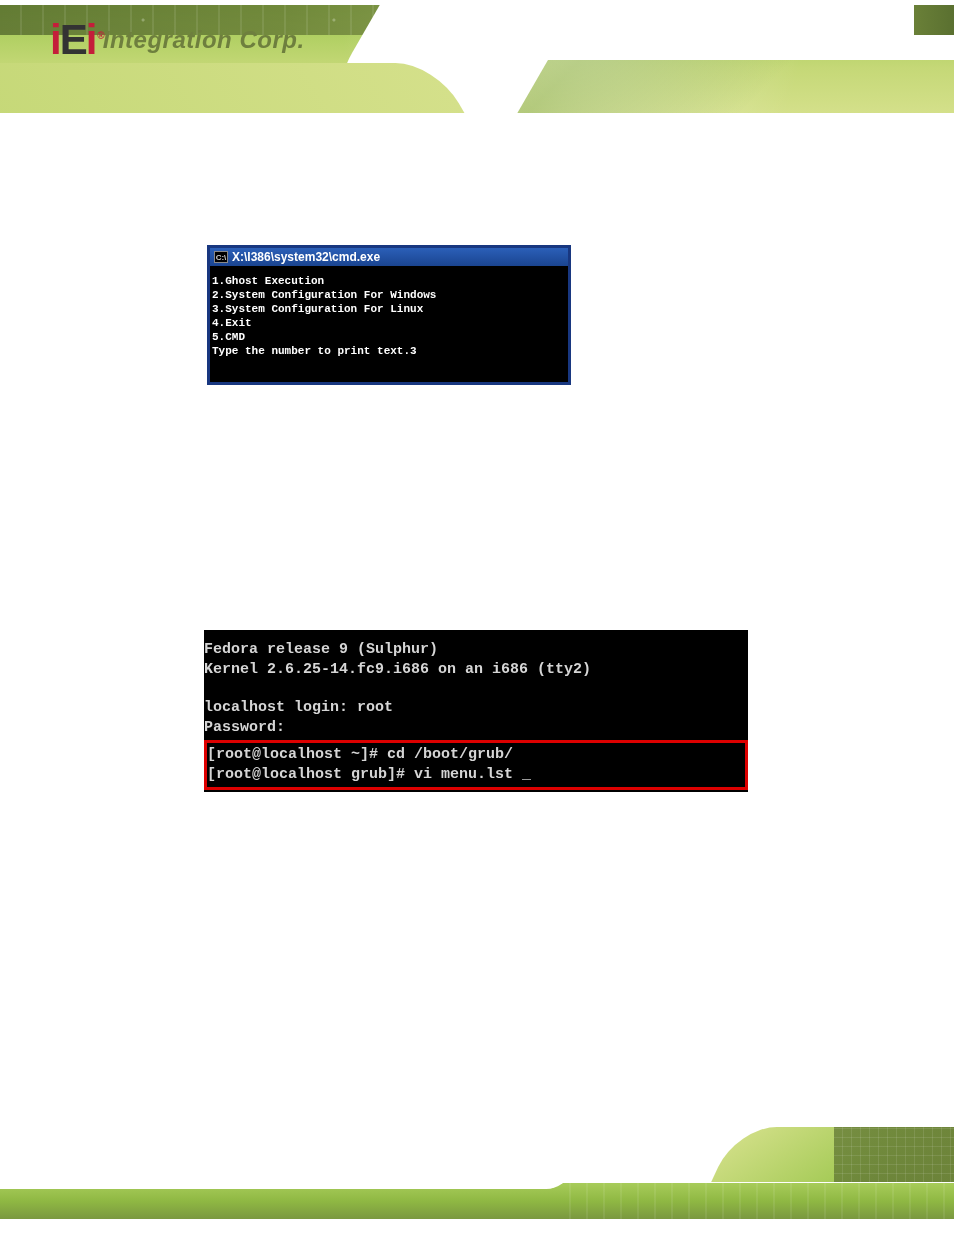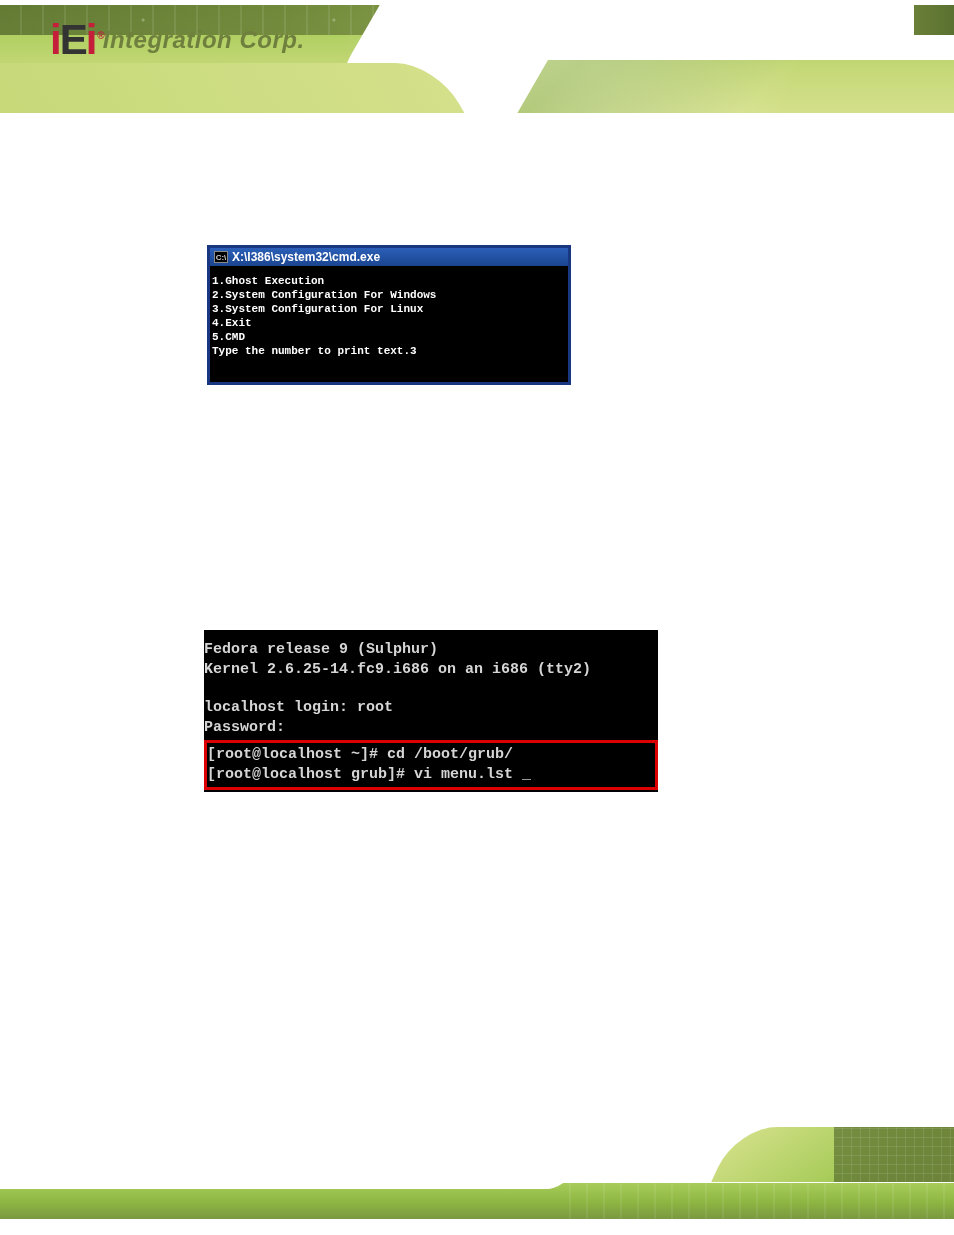--- a/index.html
+++ b/index.html
@@ -141,21 +141,21 @@
       font-size: 11px;
       line-height: 14px;
       padding: 8px 2px 24px 2px;
       font-weight: bold;
       white-space: pre;
     }
     .linux-terminal {
       position: absolute;
       top: 517px;
       left: 204px;
-      width: 454px;
+      width: 544px;
       background: #000;
       padding: 10px 0 2px 0;
     }
     .linux-body {
       color: #d5d5d5;
       font-family: 'Courier New', monospace;
       font-size: 15px;
       line-height: 20px;
       font-weight: bold;
       white-space: pre;

